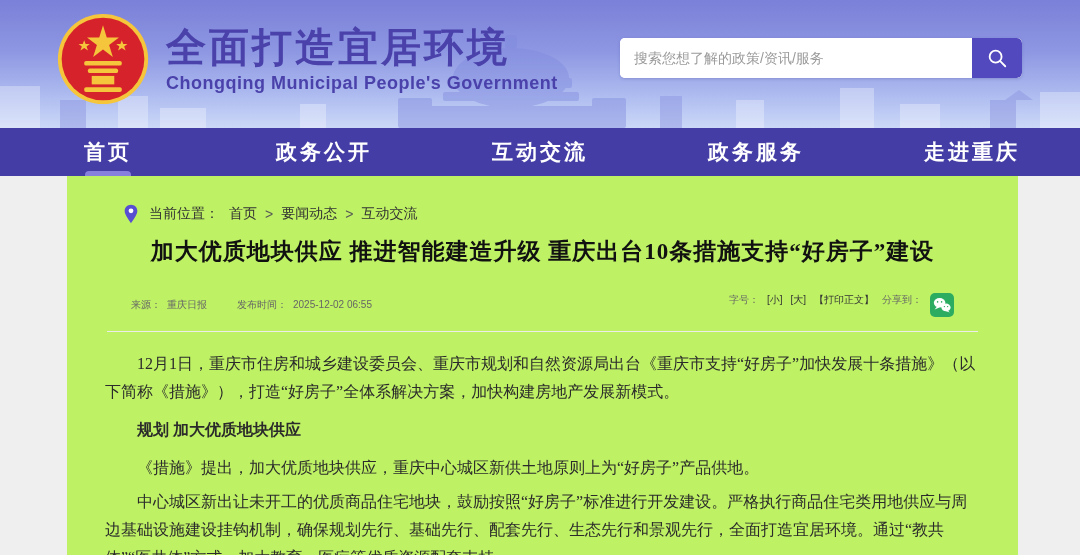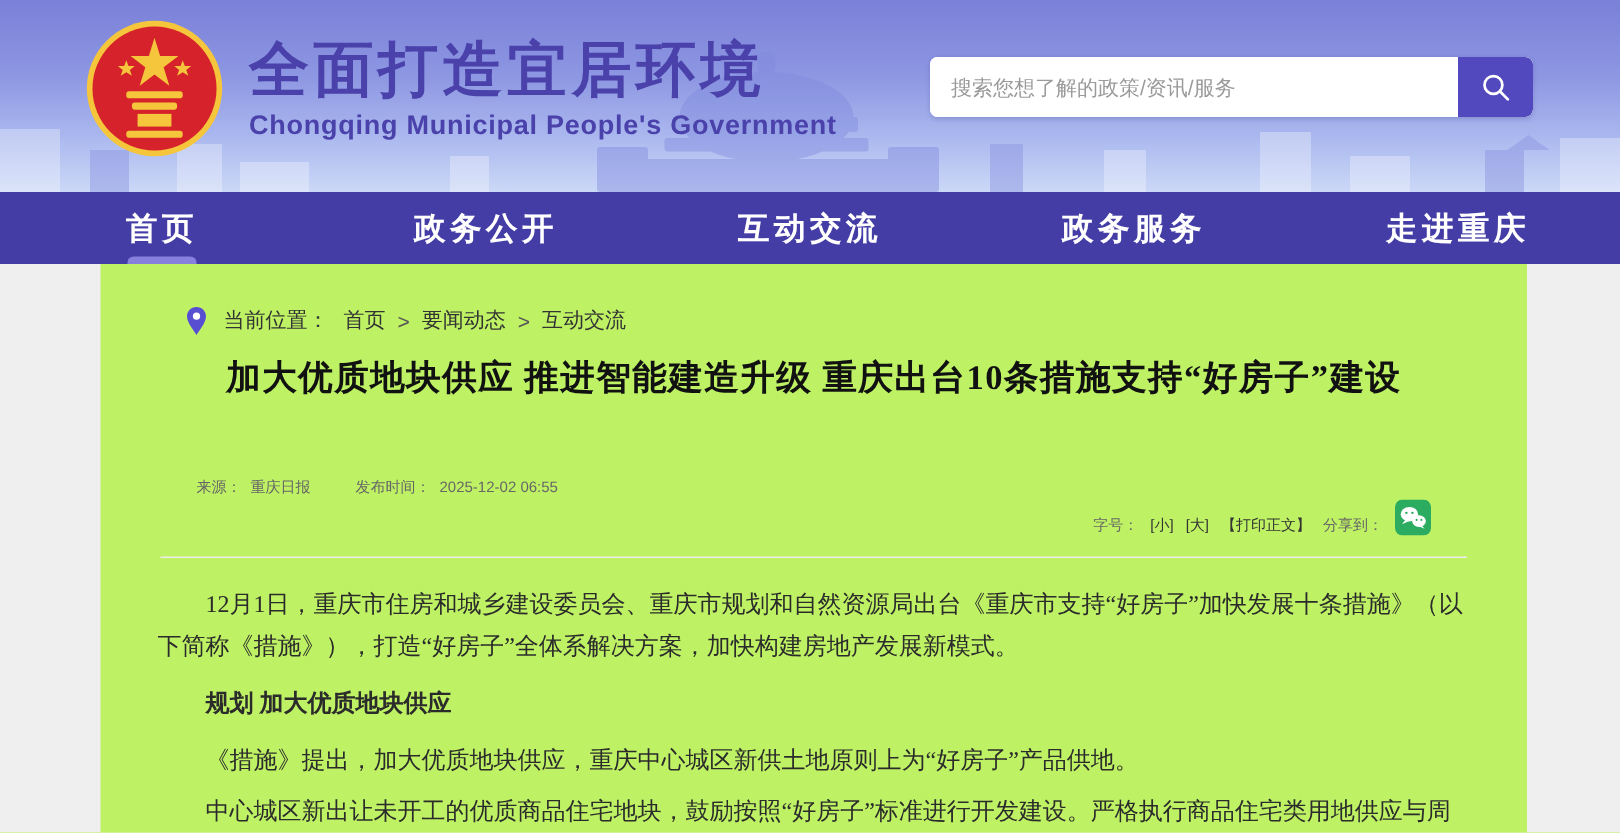--- a/index.html
+++ b/index.html
@@ -70,21 +70,21 @@
     font-size:23px; font-weight:bold; color:#111; letter-spacing:1px;
   }
 
   .meta-row {
     margin-top:26px; padding:0 28px;
     display:flex; justify-content:space-between; align-items:center;
     font-size:10px; color:#666;
   }
   .meta-left span { margin-right:6px; }
   .meta-gap { display:inline-block; width:18px; }
-  .meta-right { display:flex; align-items:flex-end; gap:8px; color:#666;margin-top:40px; }
+  .meta-right { display:flex; align-items:flex-start; gap:8px; color:#666; }
   .meta-action { color:#333; cursor:pointer; }
   .wechat { width:24px; height:24px; cursor:pointer; }
 
   .divider { border:none; border-top:1px solid #ececec; margin:14px 4px 0 4px; }
 
   .article-body {
     margin-top:18px; padding:0 2px;
     font-family:"Liberation Serif", serif;
     font-size:16px; color:#2b2b2b; line-height:1.75;
   }

